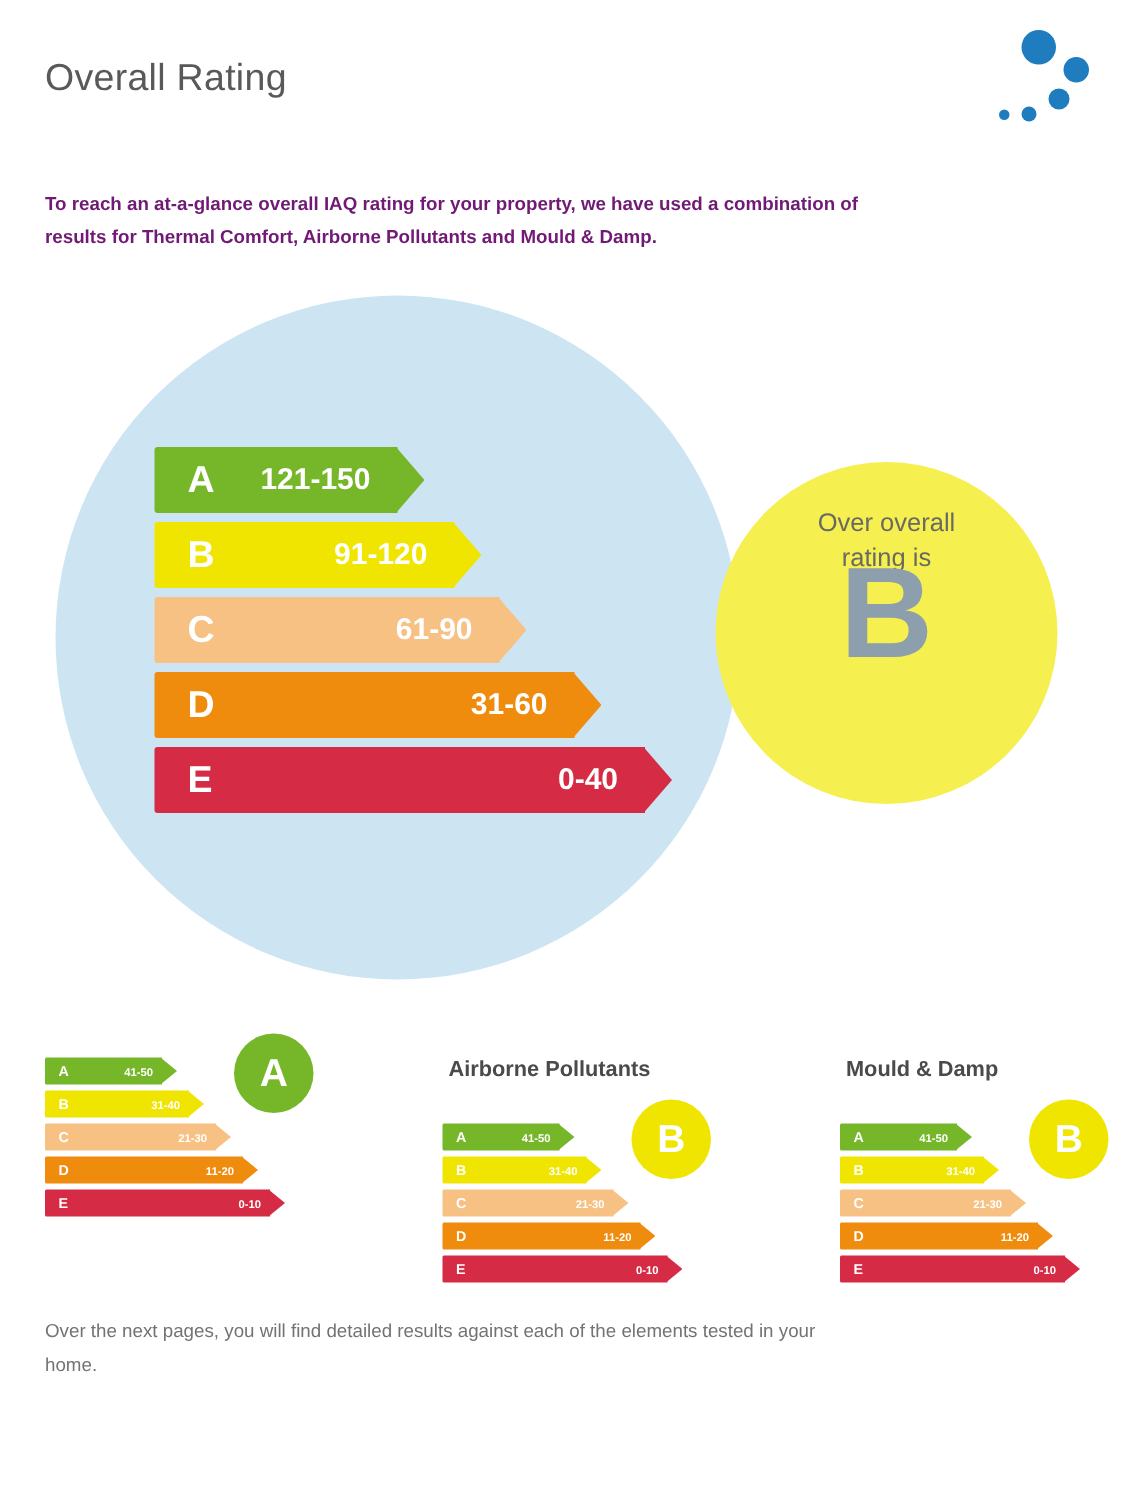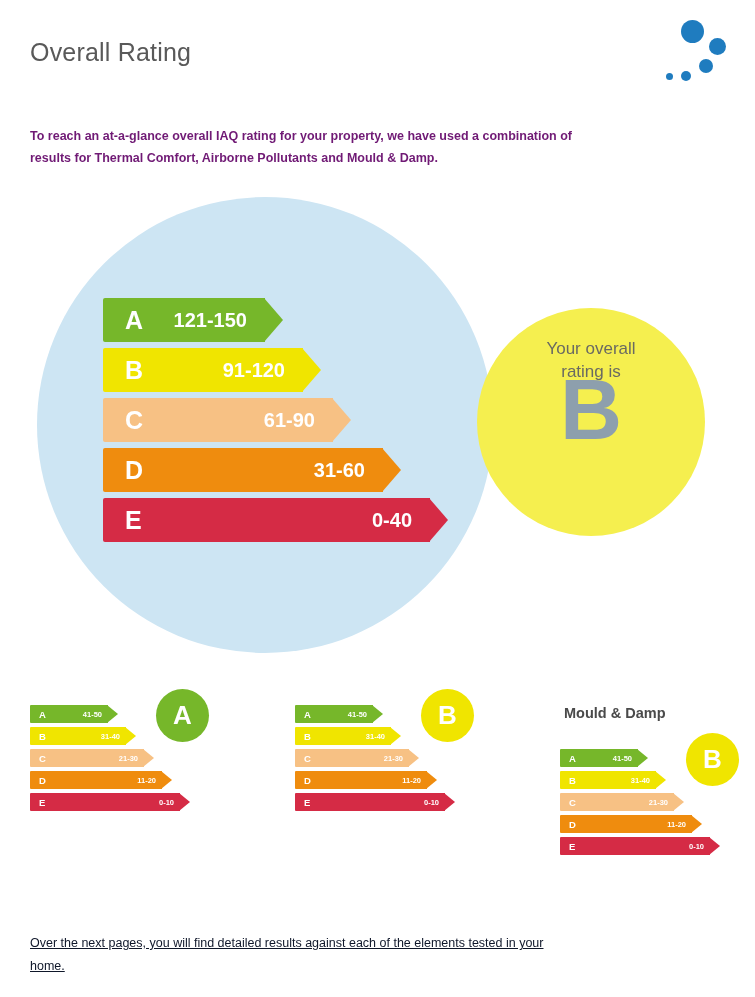--- a/index.html
+++ b/index.html
@@ -240,26 +240,25 @@
     font-size: 26px;
     font-weight: 700;
     color: #ffffff;
     top: -16px;
   }
 
   
   #footer-text {
     position: absolute;
     left: 30px;
-    top: 932px;
+    top: 876px;
     width: 520px;
     font-size: 12.5px;
     line-height: 1.8;
-    color: #0f172a;
-    text-decoration: underline;
+    color: #737373;
   }
 </style>
 </head>
 <body>
 
 <div id="page-title">Overall Rating</div>
 
 <div id="brand-logo">
   <span class="logo-dot" style="left:148px; top:4px;  width:23px; height:23px;"></span>
   <span class="logo-dot" style="left:176px; top:22px; width:17px; height:17px;"></span>
@@ -268,21 +267,21 @@
   <span class="logo-dot" style="left:133px; top:57px; width:7px;  height:7px;"></span>
 </div>
 
 <div id="intro-text">To reach an at-a-glance overall IAQ rating for your property, we have used a combination of results for Thermal Comfort, Airborne Pollutants and Mould &amp; Damp.</div>
 
 <div id="main-graphic">
   <div id="blue-circle"></div>
 
   <div id="yellow-circle">
     <div id="overall-caption">
-      <span>Your overall</span><br>
+      <span>Over overall</span><br>
       <span>rating is</span>
     </div>
     <div id="overall-grade">B</div>
   </div>
 
   <div id="main-bars">
       <div class="main-bar" style="width: 180px;">
         <div class="bar-body" style="background: rgb(118, 183, 42);"></div>
         <div class="bar-tip" style="background: rgb(118, 183, 42);"></div>
         <span class="bar-letter">A</span>
@@ -345,20 +344,21 @@
         <div class="sub-bar" style="width: 160px;">
           <div class="bar-body" style="background: rgb(213, 43, 69);"></div>
           <div class="bar-tip" style="background: rgb(213, 43, 69);"></div>
           <span class="bar-letter">E</span>
           <span class="bar-range">0-10</span>
         </div>
         <div class="sub-grade-circle" style="background: rgb(118, 183, 42); left: 126px;">A</div>
       </div>
     </div>
     <div class="sub-section" style="left: 295px;">
+      <div class="sub-title">Airborne Pollutants</div>
       <div class="sub-bars-wrap">
         <div class="sub-bar" style="width: 88px;">
           <div class="bar-body" style="background: rgb(118, 183, 42);"></div>
           <div class="bar-tip" style="background: rgb(118, 183, 42);"></div>
           <span class="bar-letter">A</span>
           <span class="bar-range">41-50</span>
         </div>
         <div class="sub-bar" style="width: 106px;">
           <div class="bar-body" style="background: rgb(240, 229, 0);"></div>
           <div class="bar-tip" style="background: rgb(240, 229, 0);"></div>

